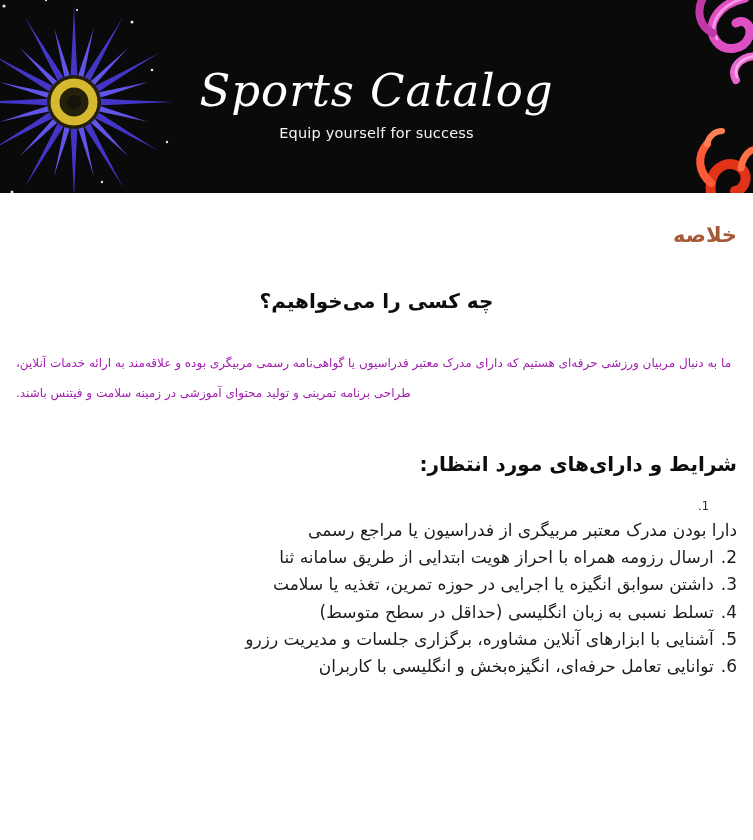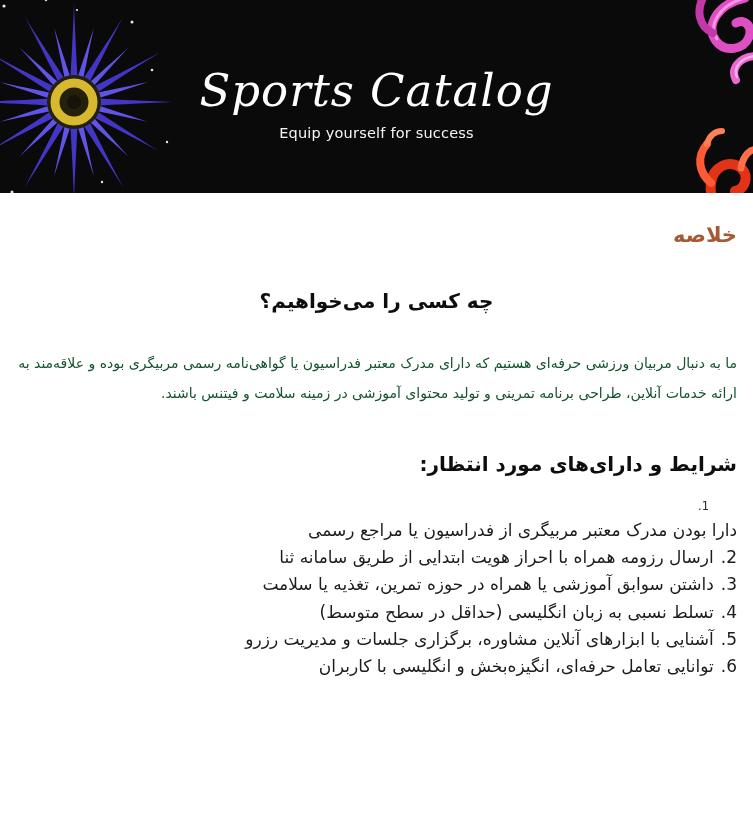--- a/index.html
+++ b/index.html
@@ -26,22 +26,22 @@
   .deco-flower { left:-18px; top:-8px; }
   .deco-spiral { right:-6px; top:-6px; }
   .deco-coral  { right:-4px; top:128px; }
   
   .content { direction:rtl; padding:0 16px; color:#111; }
   .h-summary { font-size:21px; font-weight:700; margin-top:22px; line-height:40px; }
   .h-sub     { font-size:20px; font-weight:700; color:#0d0d0d; }
   .h-who     { margin-top:33px; line-height:27px;text-align:center; }
   .h-req     { margin-top:43px; line-height:27px; }
   .intro {
-    margin-top:34px; font-size:14px; line-height:29.5px; color:#14532d;
-    text-align:right;
+    margin-top:34px; font-size:12px; line-height:29.5px; color:#a21caf;
+    text-align:left;
   }
   .marker-row {
     margin-top:21px; padding-left:0; padding-right:28px;
     font-size:11.5px; color:#2b2b2b; text-align:right; line-height:14px;
   }
   .olist { margin-top:4px; }
   .li-row {
     font-size:17px; line-height:27.2px; color:#1c1c1c; text-align:right;
   }
   .li-row .mk { margin-left:7px; }
@@ -143,21 +143,21 @@
   <div class="marker-row">1.</div>
 
   <div class="olist">
     <div class="li-row li-first">
       <span class="tx">دارا بودن مدرک معتبر مربیگری از فدراسیون یا مراجع رسمی</span>
     </div>
     <div class="li-row">
       <span class="mk">2.</span><span class="tx">ارسال رزومه همراه با احراز هویت ابتدایی از طریق سامانه ثنا</span>
     </div>
     <div class="li-row">
-      <span class="mk">3.</span><span class="tx">داشتن سوابق آموزشی یا همراه در حوزه تمرین، تغذیه یا سلامت</span>
+      <span class="mk">3.</span><span class="tx">داشتن سوابق انگیزه یا اجرایی در حوزه تمرین، تغذیه یا سلامت</span>
     </div>
     <div class="li-row">
       <span class="mk">4.</span><span class="tx">تسلط نسبی به زبان انگلیسی (حداقل در سطح متوسط)</span>
     </div>
     <div class="li-row">
       <span class="mk">5.</span><span class="tx">آشنایی با ابزارهای آنلاین مشاوره، برگزاری جلسات و مدیریت رزرو</span>
     </div>
     <div class="li-row">
       <span class="mk">6.</span><span class="tx">توانایی تعامل حرفه‌ای، انگیزه‌بخش و انگلیسی با کاربران</span>
     </div>

